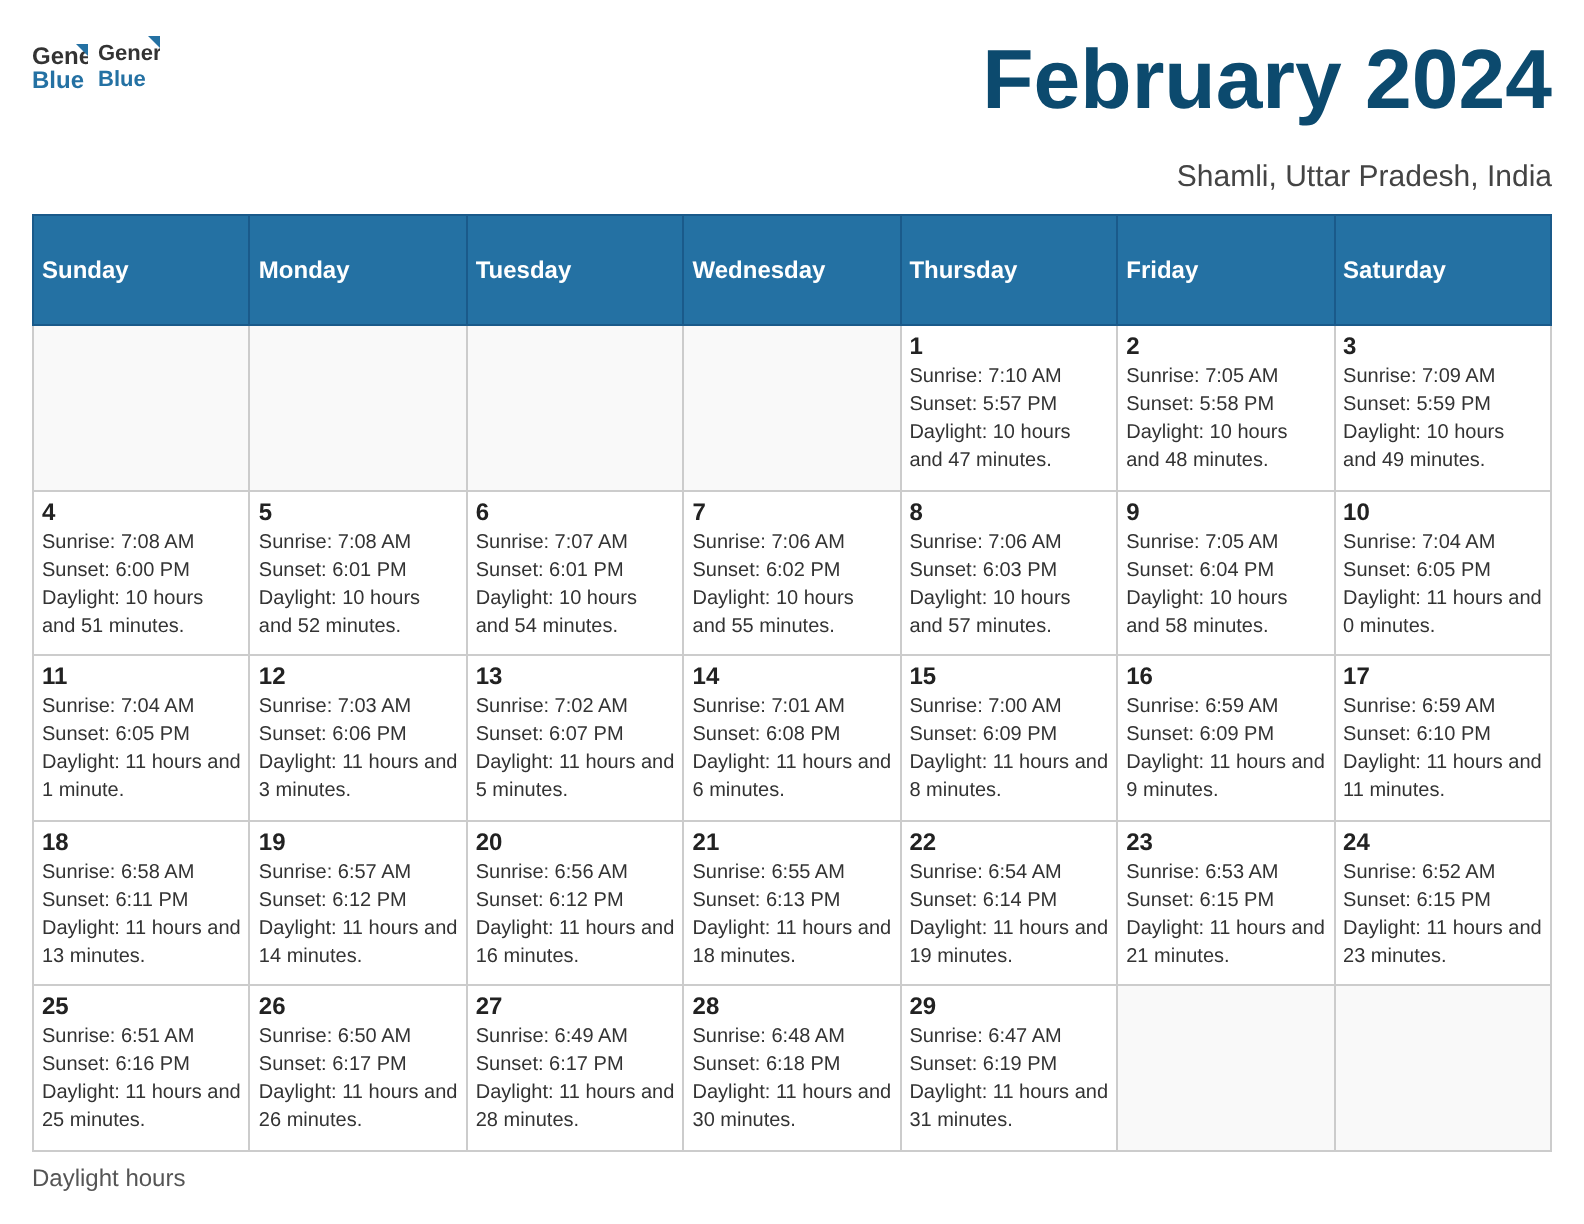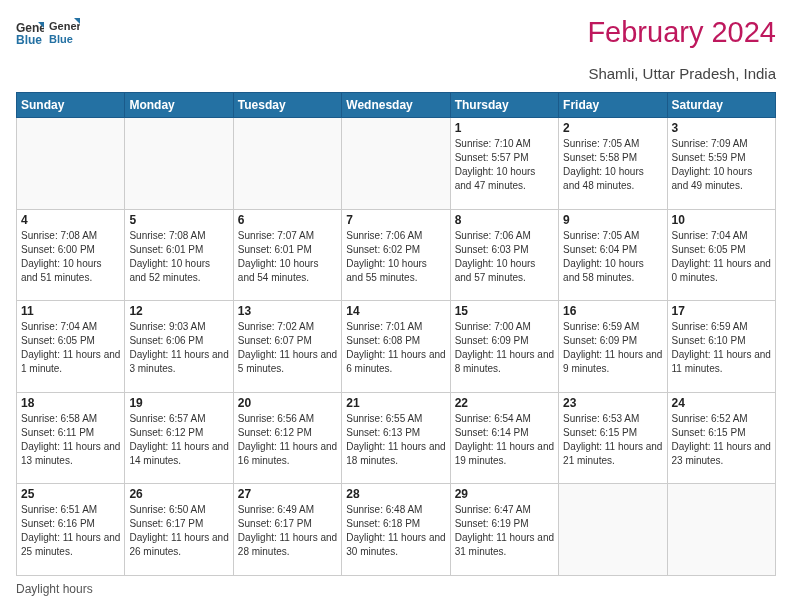--- a/index.html
+++ b/index.html
@@ -29,42 +29,42 @@
       gap: 4px;
     }
     .logo-icon {
       width: 28px;
       height: 28px;
     }
     .title-block {
       text-align: right;
     }
     .month-title {
-      font-size: 29px;
-      font-weight: normal;
-      color: #be185d;
+      font-size: 42px;
+      font-weight: bold;
+      color: #0c4a6e;
     }
     .location {
       font-size: 15px;
       color: #444;
       margin-top: 16px;
     }
     .calendar {
       flex: 1;
       border: 1px solid #ccc;
       border-collapse: collapse;
       width: 100%;
       table-layout: fixed;
     }
     .calendar th {
       background: #2471a3;
       color: #fff;
       font-size: 12px;
       font-weight: bold;
-      padding: 5px 4px;
+      padding: 20px 4px;
       text-align: left;
       border: 1px solid #1a5a8a;
     }
     .calendar td {
       border: 1px solid #ccc;
       vertical-align: top;
       padding: 3px 4px;
       font-size: 9.5px;
       color: #333;
       background: #fff;
@@ -212,21 +212,21 @@
         <tr>
           <td>
             <span class="day-num">11</span>
             <div class="day-info">Sunrise: 7:04 AM
 Sunset: 6:05 PM
 Daylight: 11 hours
 and 1 minute.</div>
           </td>
           <td>
             <span class="day-num">12</span>
-            <div class="day-info">Sunrise: 9:03 AM
+            <div class="day-info">Sunrise: 7:03 AM
 Sunset: 6:06 PM
 Daylight: 11 hours
 and 3 minutes.</div>
           </td>
           <td>
             <span class="day-num">13</span>
             <div class="day-info">Sunrise: 7:02 AM
 Sunset: 6:07 PM
 Daylight: 11 hours
 and 5 minutes.</div>

